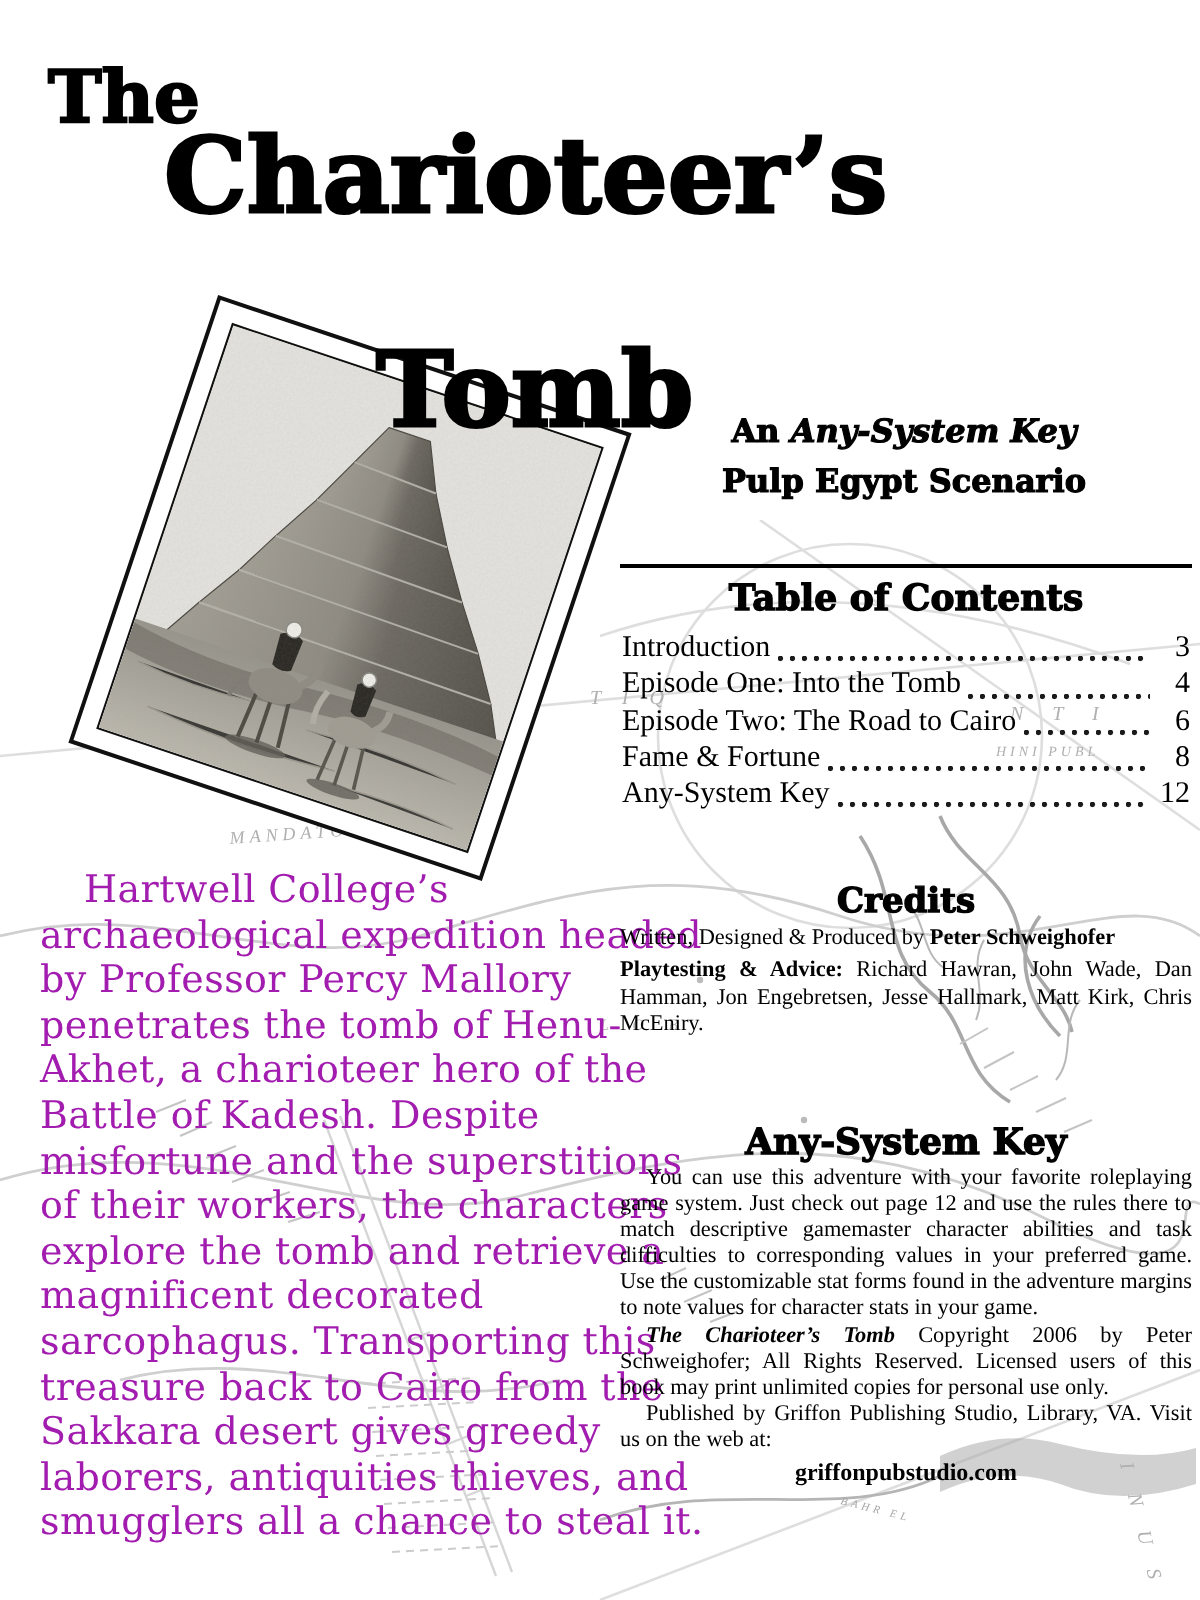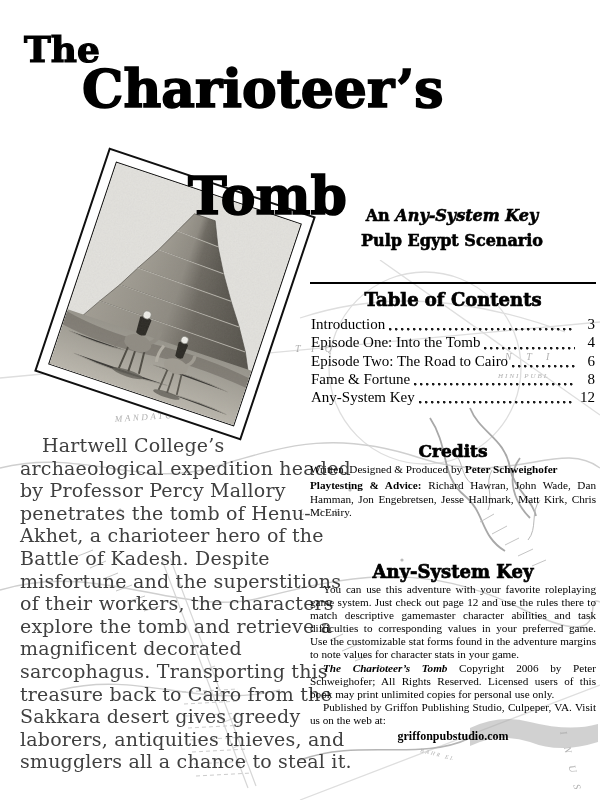--- a/index.html
+++ b/index.html
@@ -39,21 +39,21 @@
   .credits-body p{margin:0 0 3px 0;}
   .ask-head{position:absolute;left:310px;top:561px;width:286px;text-align:center;font-size:18px;
             -webkit-text-stroke:0.7px #000;z-index:3;}
   .ask-body{position:absolute;left:310px;top:583px;width:286px;z-index:3;font-size:11.2px;
             line-height:13.1px;text-align:justify;}
   .ask-body p{margin:0;}
   .ask-body p.ind{text-indent:13px;}
   .ask-body .site{text-align:center;font-weight:bold;text-indent:0;margin-top:3px;font-size:12px;}
   
   .intro{position:absolute;left:20px;top:434px;width:292px;z-index:1;
-         font-family:"DejaVu Serif",serif;font-size:19px;line-height:22.6px;color:#404040;
+         font-family:"DejaVu Serif",serif;font-size:19px;line-height:22.6px;color:#a21caf;
          letter-spacing:0.2px;}
   .intro .intro-line{white-space:nowrap;}
   .intro .first{padding-left:22px;}
 </style>
 </head>
 <body>
 
 <div class="page">
 
   <svg class="map-bg" viewBox="0 0 600 540" aria-hidden="true">
@@ -237,17 +237,17 @@
   <div class="credits-head fat">Credits</div>
   <div class="credits-body">
     <p><span>Written, Designed &amp; Produced by </span><b>Peter Schweighofer</b></p>
     <p><b>Playtesting &amp; Advice:</b><span> Richard Hawran, John Wade, Dan Hamman, Jon Engebretsen, Jesse Hallmark, Matt Kirk, Chris McEniry.</span></p>
   </div>
 
   <div class="ask-head fat">Any-System Key</div>
   <div class="ask-body">
     <p class="ind">You can use this adventure with your favorite roleplaying game system. Just check out page 12 and use the rules there to match descriptive gamemaster character abilities and task difficulties to corresponding values in your preferred game. Use the customizable stat forms found in the adventure margins to note values for character stats in your game.</p>
     <p class="ind"><b><i>The Charioteer’s Tomb</i></b><span> Copyright 2006 by Peter Schweighofer; All Rights Reserved. Licensed users of this book may print unlimited copies for personal use only.</span></p>
-    <p class="ind">Published by Griffon Publishing Studio, Culpeper, VA. Visit us on the web at:</p>
+    <p class="ind">Published by Griffon Publishing Studio, Library, VA. Visit us on the web at:</p>
     <p class="site">griffonpubstudio.com</p>
   </div>
 
 </div>
 
 </body></html>

